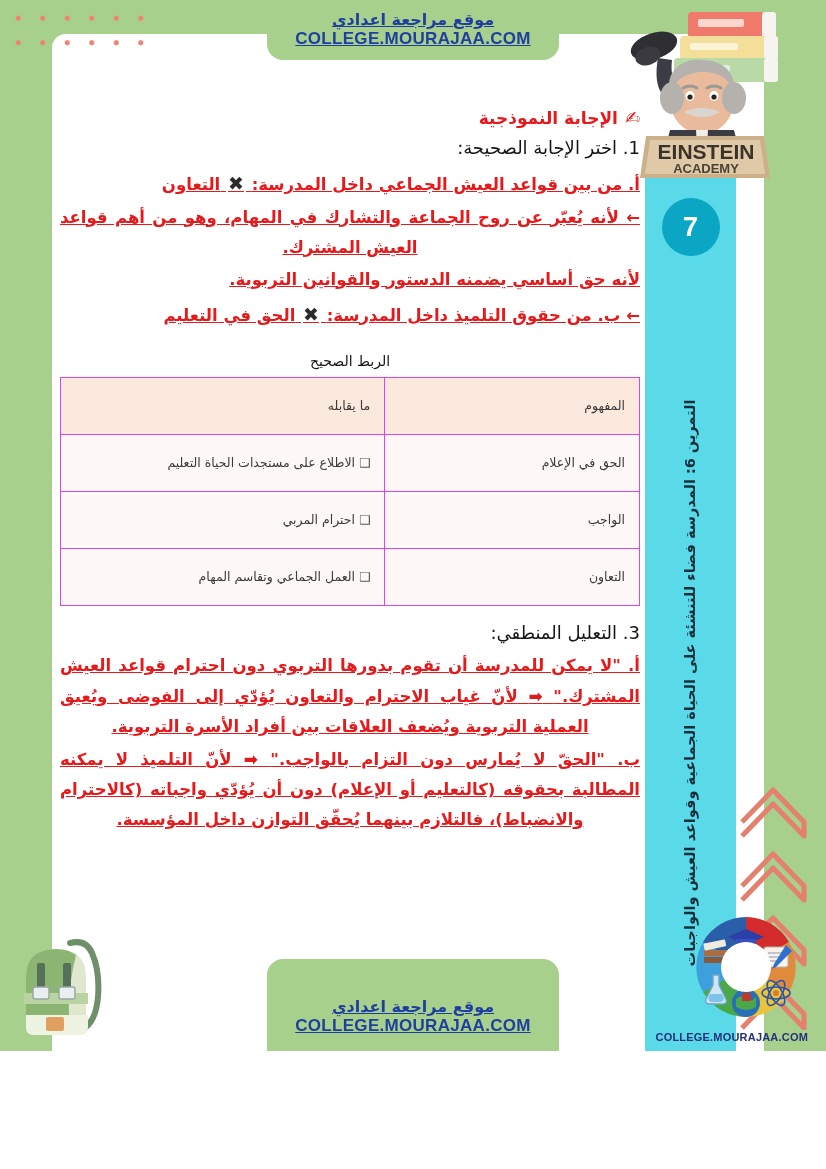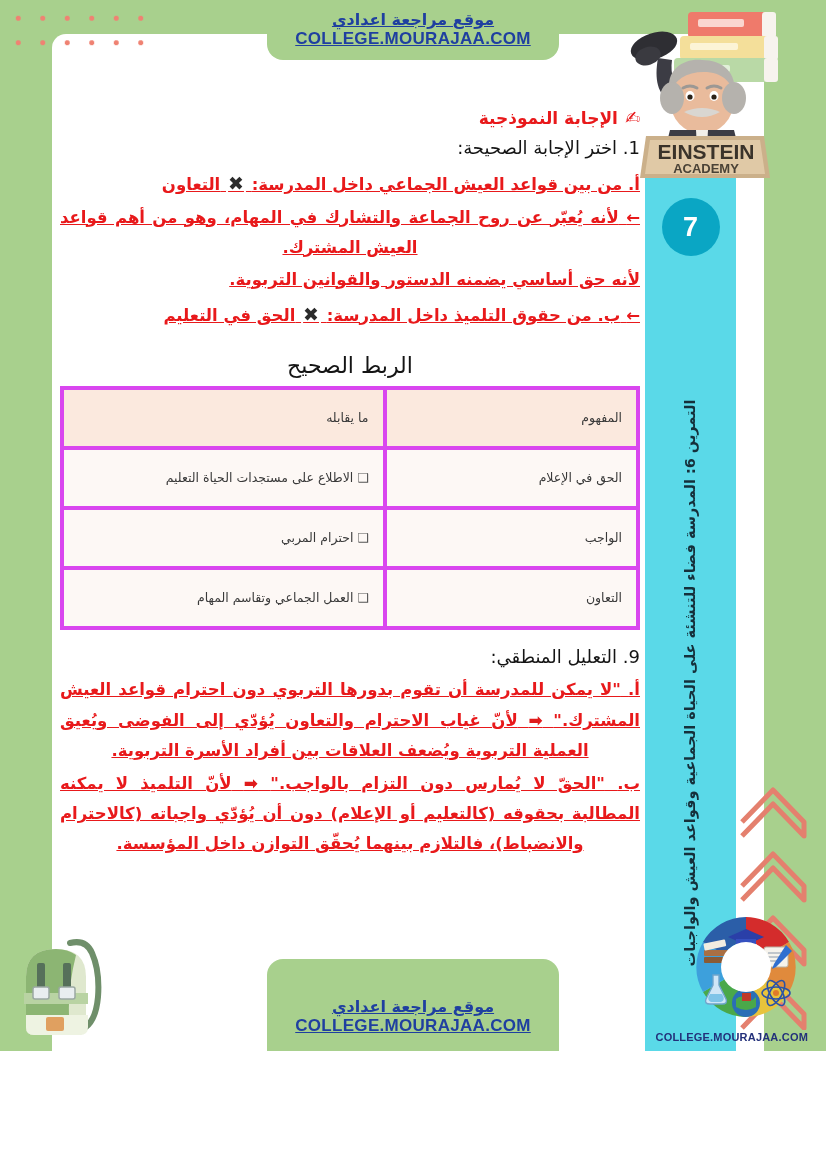--- a/index.html
+++ b/index.html
@@ -161,39 +161,39 @@
   .xmark {
     color: #2b2b2b;
     font-size: 19px;
     font-weight: 700;
     padding: 0 2px;
   }
   .arrow-thin  { color: #e8191b; font-weight: 700; }
   .arrow-block { color: #e01b1b; font-weight: 700; font-size: 17px; }
 
   .link-title {
-    font-size: 22px;
+    font-size: 14px;
     color: #141414;
     text-align: center;
     margin: 22px 0 8px 0;
   }
 
   
   table.match-table {
     width: 100%;
     border-collapse: collapse;
     direction: rtl;
     font-size: 12.5px;
     color: #3a3a3a;
     background: #fdf9f7;
     margin-bottom: 6px;
   }
   table.match-table th,
   table.match-table td {
-    border: 4px solid #d946ef;
+    border: 1px solid #d946ef;
     padding: 15px 14px;
     text-align: right;
     font-weight: 400;
     vertical-align: middle;
     line-height: 1.3;
   }
   table.match-table thead th {
     background: #fbe9de;
     height: 26px;
   }
@@ -448,21 +448,21 @@
         <tr>
           <td class="col-a">التعاون</td>
           <td class="col-b">
             <span class="bullet-box">❑</span>
             <span>العمل الجماعي وتقاسم المهام</span>
           </td>
         </tr>
       </tbody>
     </table>
 
-    <div class="q3-head">9. التعليل المنطقي:</div>
+    <div class="q3-head">3. التعليل المنطقي:</div>
 
     <div class="ans-block justified">
       <span>أ.</span>
       <span>"لا يمكن للمدرسة أن تقوم بدورها التربوي دون احترام قواعد العيش المشترك."</span>
       <span class="arrow-block">➡</span>
       <span>لأنّ غياب الاحترام والتعاون يُؤدّي إلى الفوضى ويُعيق العملية التربوية ويُضعف العلاقات بين أفراد الأسرة التربوية.</span>
     </div>
 
     <div class="ans-block justified">
       <span>ب.</span>

